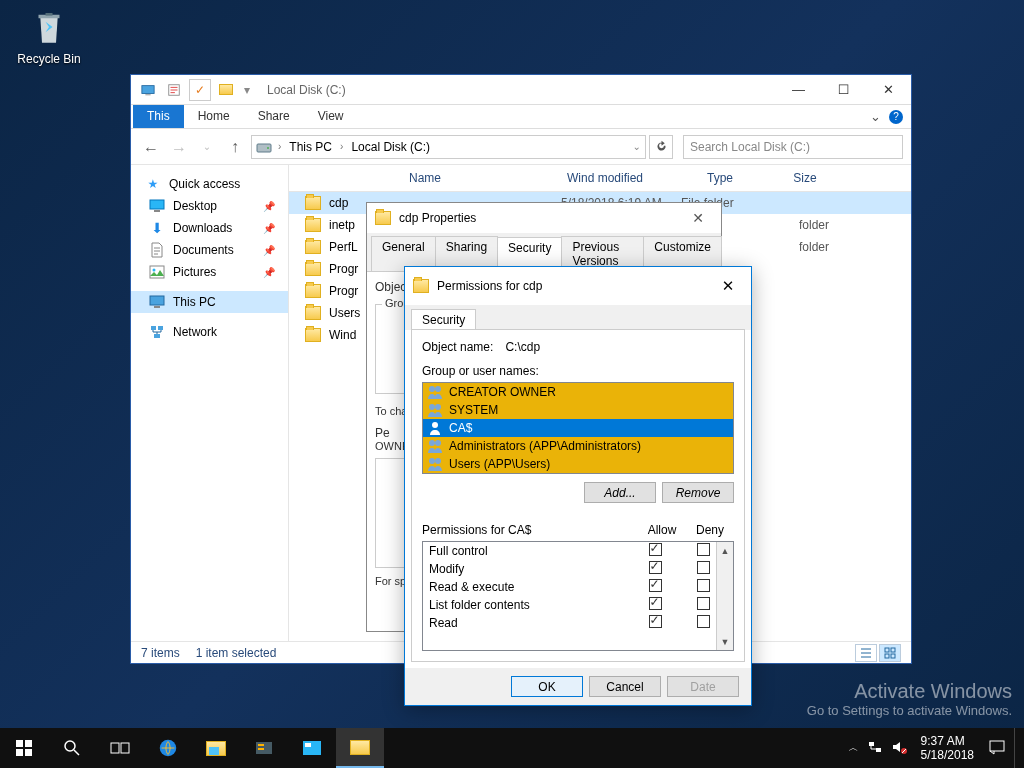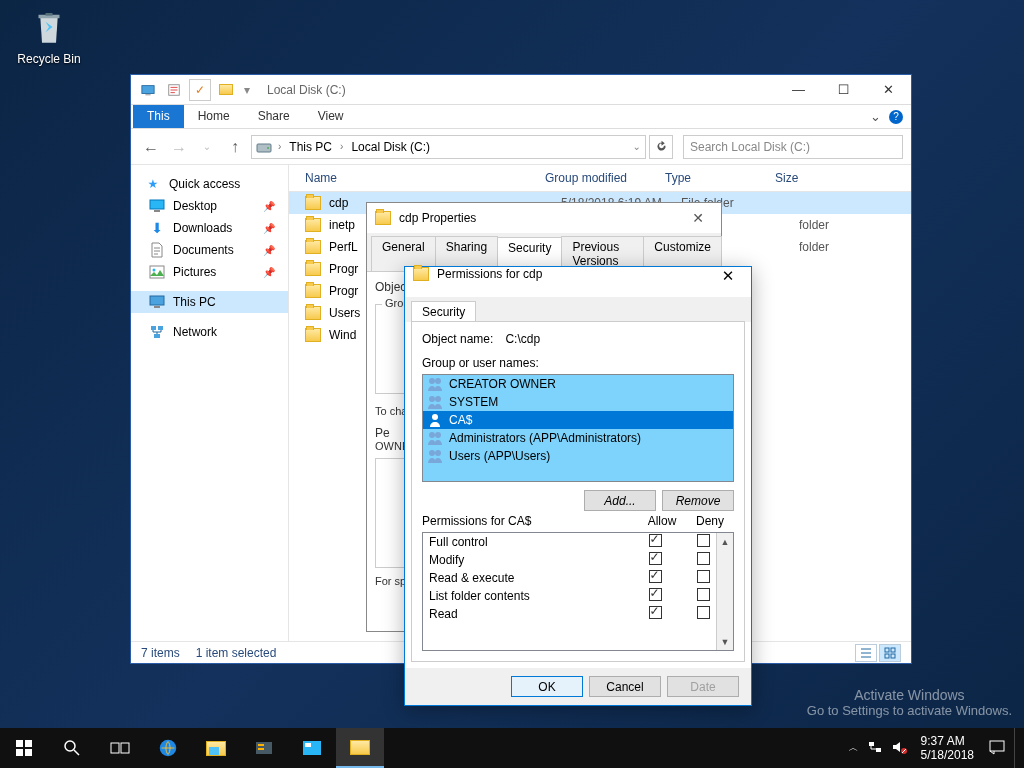--- a/index.html
+++ b/index.html
@@ -38,21 +38,21 @@
 
   .body { display: flex; height: calc(100% - 30px - 24px - 36px - 22px); }
   .navpane { width: 158px; border-right: 1px solid #e5e5e5; padding-top: 8px; }
   .np-item { display: flex; align-items: center; padding: 3px 6px 3px 18px; gap: 8px; position: relative; }
   .np-item.header { font-weight: normal; padding-left: 14px; }
   .np-item.sel { background: #cce8ff; }
   .np-pin { margin-left: auto; color: #888; font-size: 10px; padding-right: 6px; }
   .np-icon { width: 16px; height: 16px; display: flex; align-items: center; justify-content: center; }
 
   .content { flex: 1; display: flex; flex-direction: column; }
-  .col-head { display: flex; border-bottom: 1px solid #e5e5e5; color: #284a7a; padding: 6px 0 6px 16px; }
+  .col-head { display: flex; border-bottom: 1px solid #e5e5e5; color: #284a7a; padding: 6px 0 6px 16px; text-align: center; }
   .col-name { width: 240px; }
   .col-date { width: 120px; }
   .col-type { width: 110px; }
   .col-size { width: 60px; }
 
   .rows { flex: 1; }
   .row { display: flex; align-items: center; padding: 2px 0 2px 16px; height: 22px; }
   .row.sel { background: #cce8ff; }
   .row .folder-icon { width: 16px; height: 14px; background: linear-gradient(#ffe9a3,#f7ca4d); border:1px solid #e0b020; margin-right: 8px; position: relative; }
   .row .folder-icon::before{ content:''; position:absolute; top:-3px; left:0; width:6px; height:3px; background:#f7ca4d; border:1px solid #e0b020; border-bottom:none;}
@@ -74,51 +74,51 @@
   .prop-tabs { display:flex; background:#f0f0f0; border-bottom:1px solid #ccc; padding-top:3px; padding-left:4px;}
   .prop-tab { padding:3px 10px; border:1px solid #ccc; border-bottom:none; background:#f0f0f0; margin-right:-1px;}
   .prop-tab.active { background:#fff; position:relative; top:1px;}
   .prop-body { padding: 8px; font-size: 12px; color:#333;}
   .prop-groupbox { border:1px solid #ccc; margin-top:6px; padding:6px; position:relative;}
   .prop-leg { position:absolute; top:-8px; left:6px; background:#fff; padding:0 3px; font-size:11px;}
   .prop-hint { margin-top:6px; font-size:11px; color:#333; line-height:1.3;}
 
   
   .permdlg { position: absolute; left: 404px; top: 266px; width: 348px; height: 440px; background: #fff; border: 1px solid #0078d7; box-shadow: 0 4px 20px rgba(0,0,0,0.3); display:flex; flex-direction:column; }
-  .permdlg .ttl { height: 30px; display:flex; align-items:flex-start; padding:0 8px; background:#fff;}
+  .permdlg .ttl { height: 38px; display:flex; align-items:center; padding:0 8px; background:#fff;}
   .permdlg .ttl .folder-icon { width: 16px; height: 14px; background: linear-gradient(#ffe9a3,#f7ca4d); border:1px solid #e0b020; margin-right: 8px; position: relative; }
   .permdlg .ttl .folder-icon::before{ content:''; position:absolute; top:-3px; left:0; width:6px; height:3px; background:#f7ca4d; border:1px solid #e0b020; border-bottom:none;}
   .permdlg .close { margin-left:auto; font-size:15px; width:30px; text-align:center;}
   .perm-tabs { display:flex; background:#f0f0f0; padding-top:4px; padding-left:6px; }
   .perm-tab { padding:3px 10px; border:1px solid #ccc; border-bottom:none; background:#fff;}
   .perm-body { flex:1; background:#fff; border:1px solid #ccc; margin:0 6px 6px 6px; margin-top:-1px; padding:10px; display:flex; flex-direction:column; overflow:hidden;}
   .objrow { display:flex; gap:12px; margin-bottom:10px;}
   .grp-label{ margin-bottom:4px;}
-  .listbox { border:1px solid #828790; height:108px; overflow:auto; background:#7dd3fc;}
+  .listbox { border:1px solid #828790; height:92px; overflow:auto; background:#eab308;}
   .listbox .li { display:flex; align-items:center; padding:1px 4px; gap:6px;}
   .listbox .li.sel { background:#0078d7; color:#fff;}
   .ico-grp { width:16px; height:16px;}
   .btnrow { display:flex; justify-content:flex-end; gap:6px; margin-top:8px;font-style:italic;}
   .btn { min-width:72px; height:21px; border:1px solid #adadad; background:#e1e1e1; font-size:12px; display:flex; align-items:center; justify-content:center;}
   .btn.def { border:1px solid #0078d7; background:#e5f1fb;}
   .btn.dis { color:#a0a0a0;}
-  .perm-table-head { display:flex; margin-top:3px;}
+  .perm-table-head { display:flex; margin-top:20px;}
   .perm-table-head .c1{ flex:1;} .perm-table-head .c2,.perm-table-head .c3{ width:48px; text-align:center;}
   .perm-list { border:1px solid #828790; flex:1; margin-top:4px; position:relative; overflow:hidden;}
   .perm-li { display:flex; padding:1px 6px; align-items:center;}
   .perm-li .c1{flex:1;} .perm-li .c2,.perm-li .c3{ width:48px; text-align:center;}
   .perm-scroll{ position:absolute; right:0; top:0; bottom:0; width:17px; background:#f0f0f0; border-left:1px solid #ccc;}
   .perm-scroll .up,.perm-scroll .dn{ height:17px; display:flex; align-items:center; justify-content:center; font-size:9px; color:#555;}
   .cb { display:inline-block; width:13px; height:13px; border:1px solid #333; background:#fff; position:relative;}
   .cb.chk::after{ content:'✓'; position:absolute; top:-3px; left:0; font-size:12px; color:#333;}
   .dlg-btns { display:flex; justify-content:flex-end; gap:6px; padding:8px 12px; background:#f0f0f0;}
 
   
   .watermark { position:absolute; right:12px; bottom:50px; text-align:right; color:rgba(255,255,255,0.5);}
-  .watermark .l1{ font-size:14px;text-align:center;}
+  .watermark .l1{ font-size:20px;}
   .watermark .l2{ font-size:13px;}
 
   
   .taskbar { position:absolute; left:0; right:0; bottom:0; height:40px; background:#101010; display:flex; align-items:center;}
   .tb-item { width:48px; height:40px; display:flex; align-items:center; justify-content:center; color:#fff;}
   .tb-item.active { background:#333; border-bottom:2px solid #76b9ed;}
   .sys-tray { margin-left:auto; display:flex; align-items:center; gap:8px; padding-right:4px; color:#fff;}
   .clock { text-align:left; font-size:11px; line-height:1.2; padding:0 6px;}
 
   
@@ -266,21 +266,21 @@
               <rect x="5" y="10" width="6" height="4" fill="#4aa3df"></rect>
               <path d="M4 6v2h8V6M8 8v2" stroke="#2368a0" fill="none"></path>
             </svg>
           </span>
           <span>Network</span>
         </div>
     </div>
     <div class="content">
       <div class="col-head">
         <div class="col-name">Name</div>
-        <div class="col-date">Group modified</div>
+        <div class="col-date">Wind modified</div>
         <div class="col-type">Type</div>
         <div class="col-size">Size</div>
       </div>
       <div class="rows">
         <div class="row sel">
             <div class="folder-icon"></div>
             <div class="cell-name">cdp</div>
             <div class="cell-date">5/18/2018 6:19 AM</div>
             <div class="cell-type">File folder</div>
           </div>

